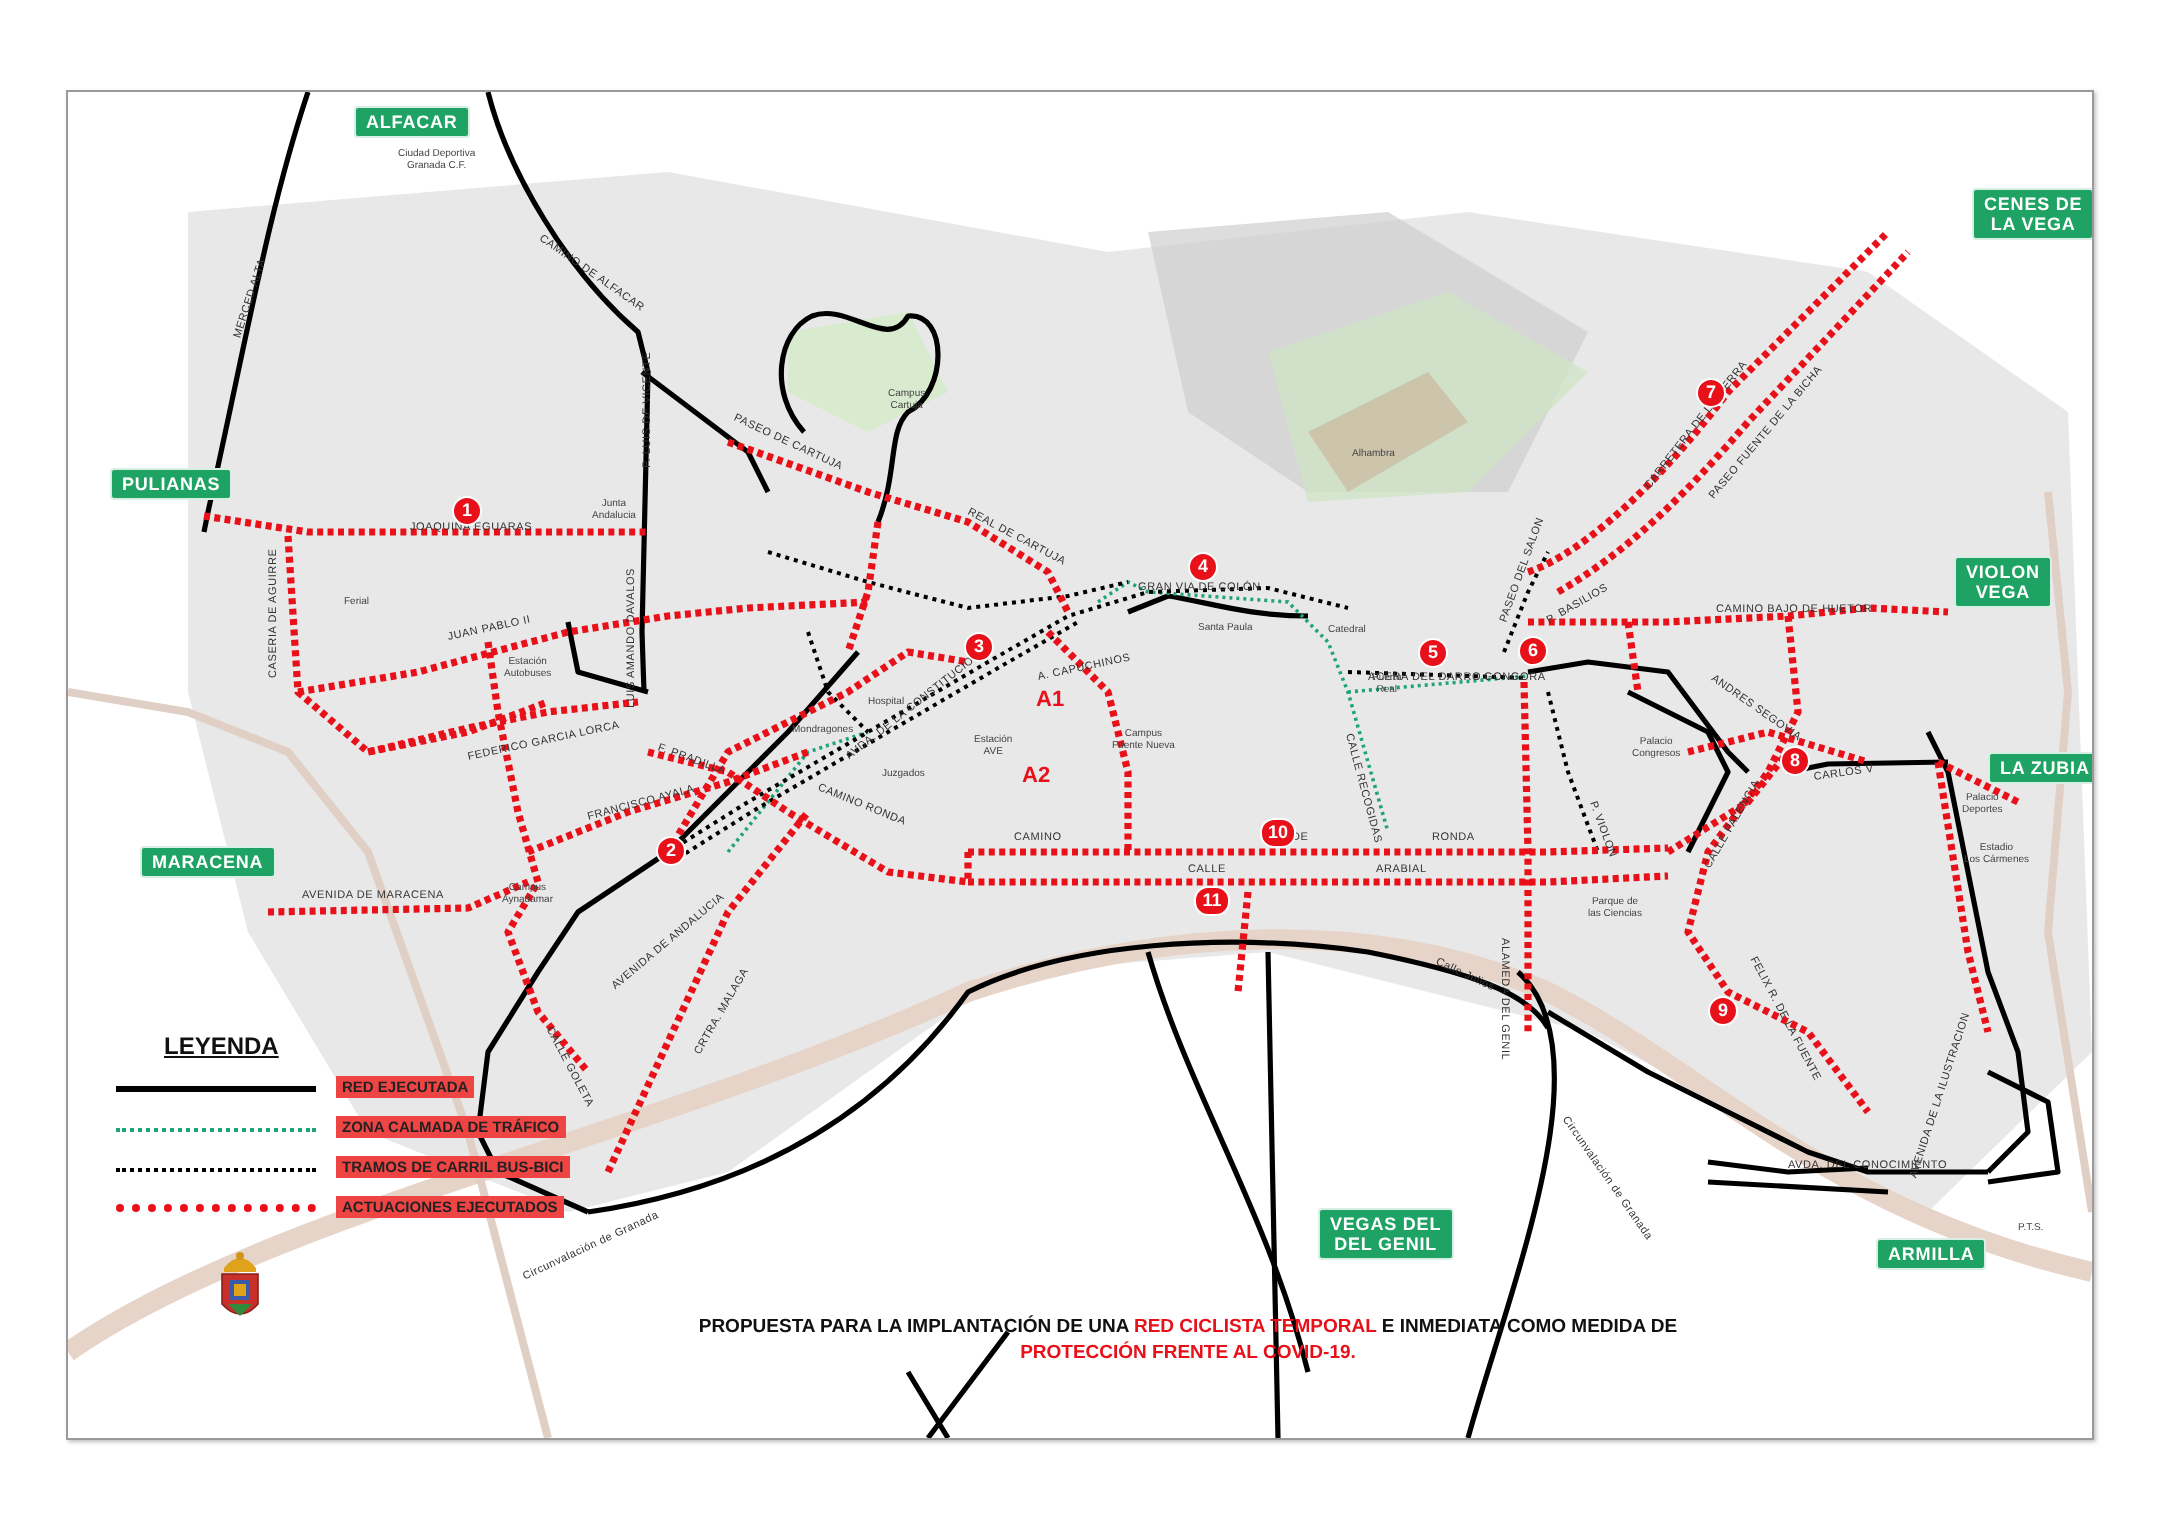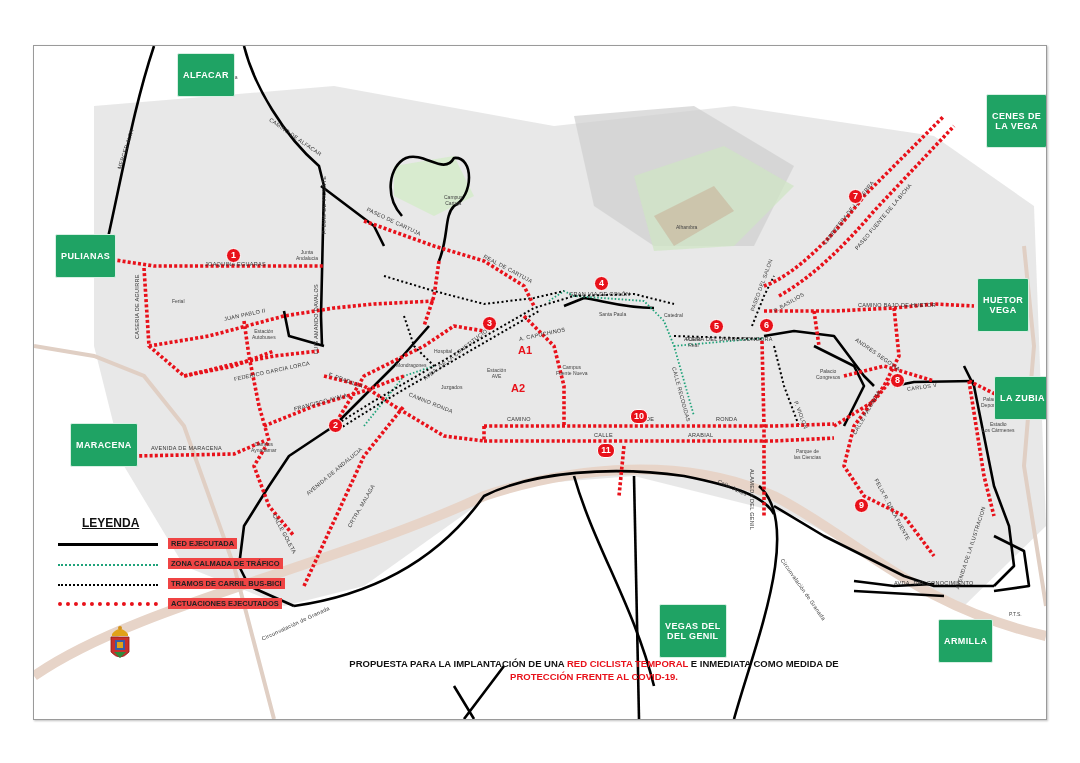--- a/index.html
+++ b/index.html
@@ -1,19 +1,19 @@
 <!DOCTYPE html>
 <html><head>
 <meta charset="utf-8">
 <style>
   html, body { margin:0; padding:0; background:#ffffff; }
   body { width:1080px; height:763px; position:relative; overflow:hidden; font-family:"Liberation Sans", sans-serif; }
   .frame { position:absolute; left:33px; top:45px; width:1012px; height:673px; border:1px solid #9a9a9a; background:#f4f3f0; overflow:hidden; box-shadow:1px 1px 2px rgba(0,0,0,0.25); }
   svg.map { position:absolute; left:0; top:0; }
-  .town { position:absolute; background:#1fa364; color:#fff; font-weight:bold; font-size:9px; letter-spacing:0.4px; text-align:center; line-height:10px; padding:16px 5px; border-radius:2px; border:1px solid #d8efe3; white-space:pre; }
+  .town { position:absolute; background:#1fa364; color:#fff; font-weight:bold; font-size:9px; letter-spacing:0.4px; text-align:center; line-height:10px; padding:2px 5px; border-radius:2px; border:1px solid #d8efe3; white-space:pre; }
   .marker { position:absolute; width:13px; height:13px; border-radius:50%; background:#e8111a; color:#fff; font-size:9px; font-weight:bold; text-align:center; line-height:13px; border:1px solid #fff; }
   .marker.wide { width:16px; border-radius:7px; }
   .alabel { position:absolute; color:#e8111a; font-size:11px; font-weight:bold; }
   .street { position:absolute; font-size:5.5px; color:#333; white-space:nowrap; transform-origin:left center; letter-spacing:0.3px; }
   .poi { position:absolute; font-size:5px; color:#444; text-align:center; white-space:pre; line-height:6px; }
   .legend { position:absolute; left:10px; top:470px; width:250px; }
   .legend-title { position:absolute; left:38px; top:0; font-size:12px; font-weight:bold; color:#111; text-decoration:underline; }
   .legend-row { position:absolute; left:0; height:14px; width:250px; }
   .legend-row .swatch { position:absolute; left:14px; top:6px; width:100px; height:0; }
   .legend-row .lbl { position:absolute; left:124px; top:0; font-size:7.5px; font-weight:bold; color:#222; background:#ef4444; padding:1px 3px; }
@@ -196,21 +196,21 @@
       <div class="poi" style="left: 217px; top: 395px;">Campus
 Aynadamar</div>
     </div>
 
   <div id="towns">
       <div class="town" style="left: 143px; top: 7px;">ALFACAR</div>
       <div class="town" style="left: 21px; top: 188px;">PULIANAS</div>
       <div class="town" style="left: 36px; top: 377px;">MARACENA</div>
       <div class="town" style="left: 912px; top: 48px; margin-left: 40px;">CENES DE
 LA VEGA</div>
-      <div class="town" style="left: 943px; top: 232px;">HUETOR
+      <div class="town" style="left: 943px; top: 232px;">VIOLON
 VEGA</div>
       <div class="town" style="left: 960px; top: 330px;">LA ZUBIA</div>
       <div class="town" style="left: 625px; top: 558px;">VEGAS DEL
 DEL GENIL</div>
       <div class="town" style="left: 904px; top: 573px;">ARMILLA</div>
     </div>
 
   <div id="markers">
       <div class="marker" style="left: 192px; top: 202px;">1</div>
       <div class="marker" style="left: 294px; top: 372px;">2</div>

